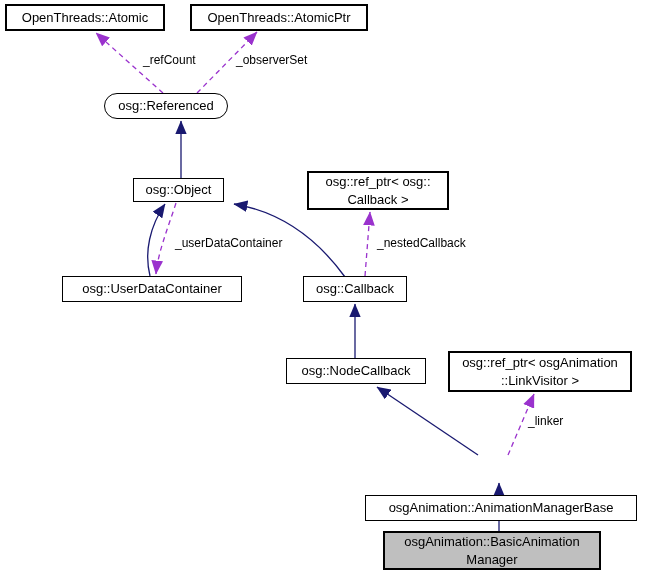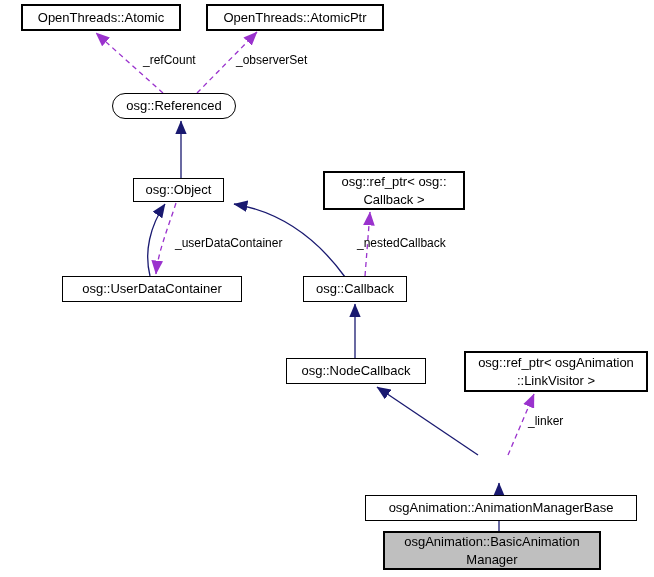--- a/index.html
+++ b/index.html
@@ -41,48 +41,48 @@
     border: 1px solid var(--node-border, #000);
     display: flex;
     flex-direction: column;
     align-items: center;
     justify-content: center;
     text-align: center;
     font-size: 13px;
     line-height: 18px;
     white-space: nowrap;
   }
-  .node.ext { border-width: 2px; margin-left: 16px; }
+  .node.ext { border-width: 2px; }
   .node.current {
     background: var(--highlight-fill, #bfbfbf);
     border-width: 2px;
   }
   .edge-label {
     position: absolute;
     font-size: 12px;
     line-height: 14px;
     white-space: nowrap;
   }
   
   #n-atomic        { left: 5px;   top: 4px;   width: 160px; height: 27px; }
   #n-atomicptr     { left: 190px; top: 4px;   width: 178px; height: 27px; }
-  #n-referenced    { left: 112px; top: 93px;  width: 124px; height: 26px; border-radius: 13px; }
+  #n-referenced    { left: 104px; top: 93px;  width: 124px; height: 26px; border-radius: 13px; }
   #n-object        { left: 133px; top: 178px; width: 91px;  height: 24px; }
   #n-refptr-cb     { left: 307px; top: 171px; width: 142px; height: 39px; }
   #n-udc           { left: 62px;  top: 276px; width: 180px; height: 26px; }
   #n-callback      { left: 303px; top: 276px; width: 104px; height: 26px; }
   #n-nodecallback  { left: 286px; top: 358px; width: 140px; height: 26px; }
   #n-refptr-lv     { left: 448px; top: 351px; width: 184px; height: 41px; }
   #n-amb           { left: 365px; top: 455px; width: 272px; height: 26px; margin-top: 40px; }
   #n-bam           { left: 383px; top: 531px; width: 218px; height: 39px; }
   
   #l-refcount   { left: 143px; top: 53px; }
   #l-observer   { left: 236px; top: 53px; }
   #l-udc        { left: 175px; top: 236px; }
-  #l-nestedcb   { left: 357px; top: 236px; }
+  #l-nestedcb   { left: 377px; top: 236px; }
   #l-linker     { left: 528px; top: 414px; }
 </style>
 </head>
 <body>
 
 <div id="canvas">
 
   <svg id="edges" viewBox="0 0 654 577" xmlns="http://www.w3.org/2000/svg">
     <defs>
       <marker id="arr-solid" viewBox="0 0 12 10" refX="11.5" refY="5" markerWidth="14" markerHeight="12" orient="auto" markerUnits="userSpaceOnUse">

